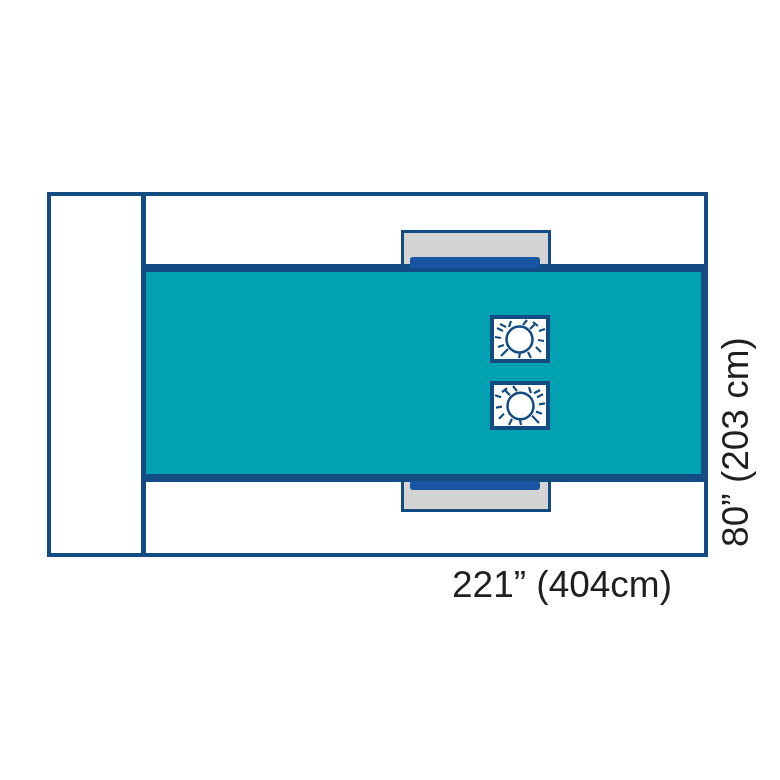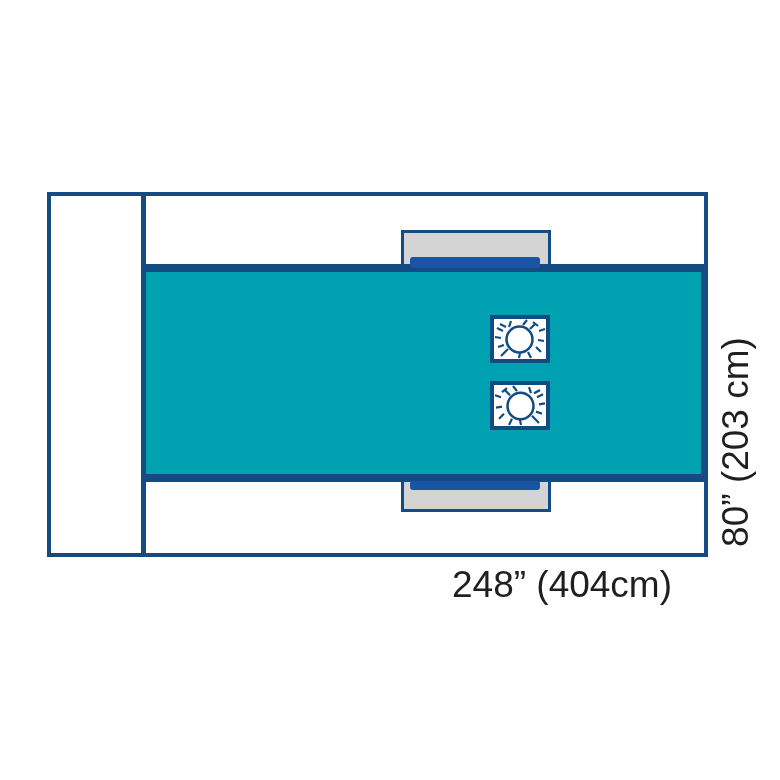--- a/index.html
+++ b/index.html
@@ -88,17 +88,17 @@
 
   <div class="fen fen-lower">
     <svg viewBox="0 0 52 40" preserveAspectRatio="none">
       <g transform="translate(52,0) scale(-1,1)">
         <path class="dash" d="M6 5 L12 8 M17 2 L15 8 M29 6 L33 1 M39 3 L44 7 M45 12 L51 10 M44 21 L50 22 M42 28 L47 33 M34 33 L37 39 M14 30 L7 37 M4 28 L10 26 M1 18 L7 19 M3 9 L9 12 M36 10 L41 5 M26 34 L25 39"></path>
         <circle class="port" cx="25.5" cy="20.5" r="13"></circle>
       </g>
     </svg>
   </div>
 
-  <div class="label label-width">248” (404cm)</div>
+  <div class="label label-width">221” (404cm)</div>
 
   <div class="label label-height">80” (203 cm)</div>
 
 </div>
 
 </body></html>

